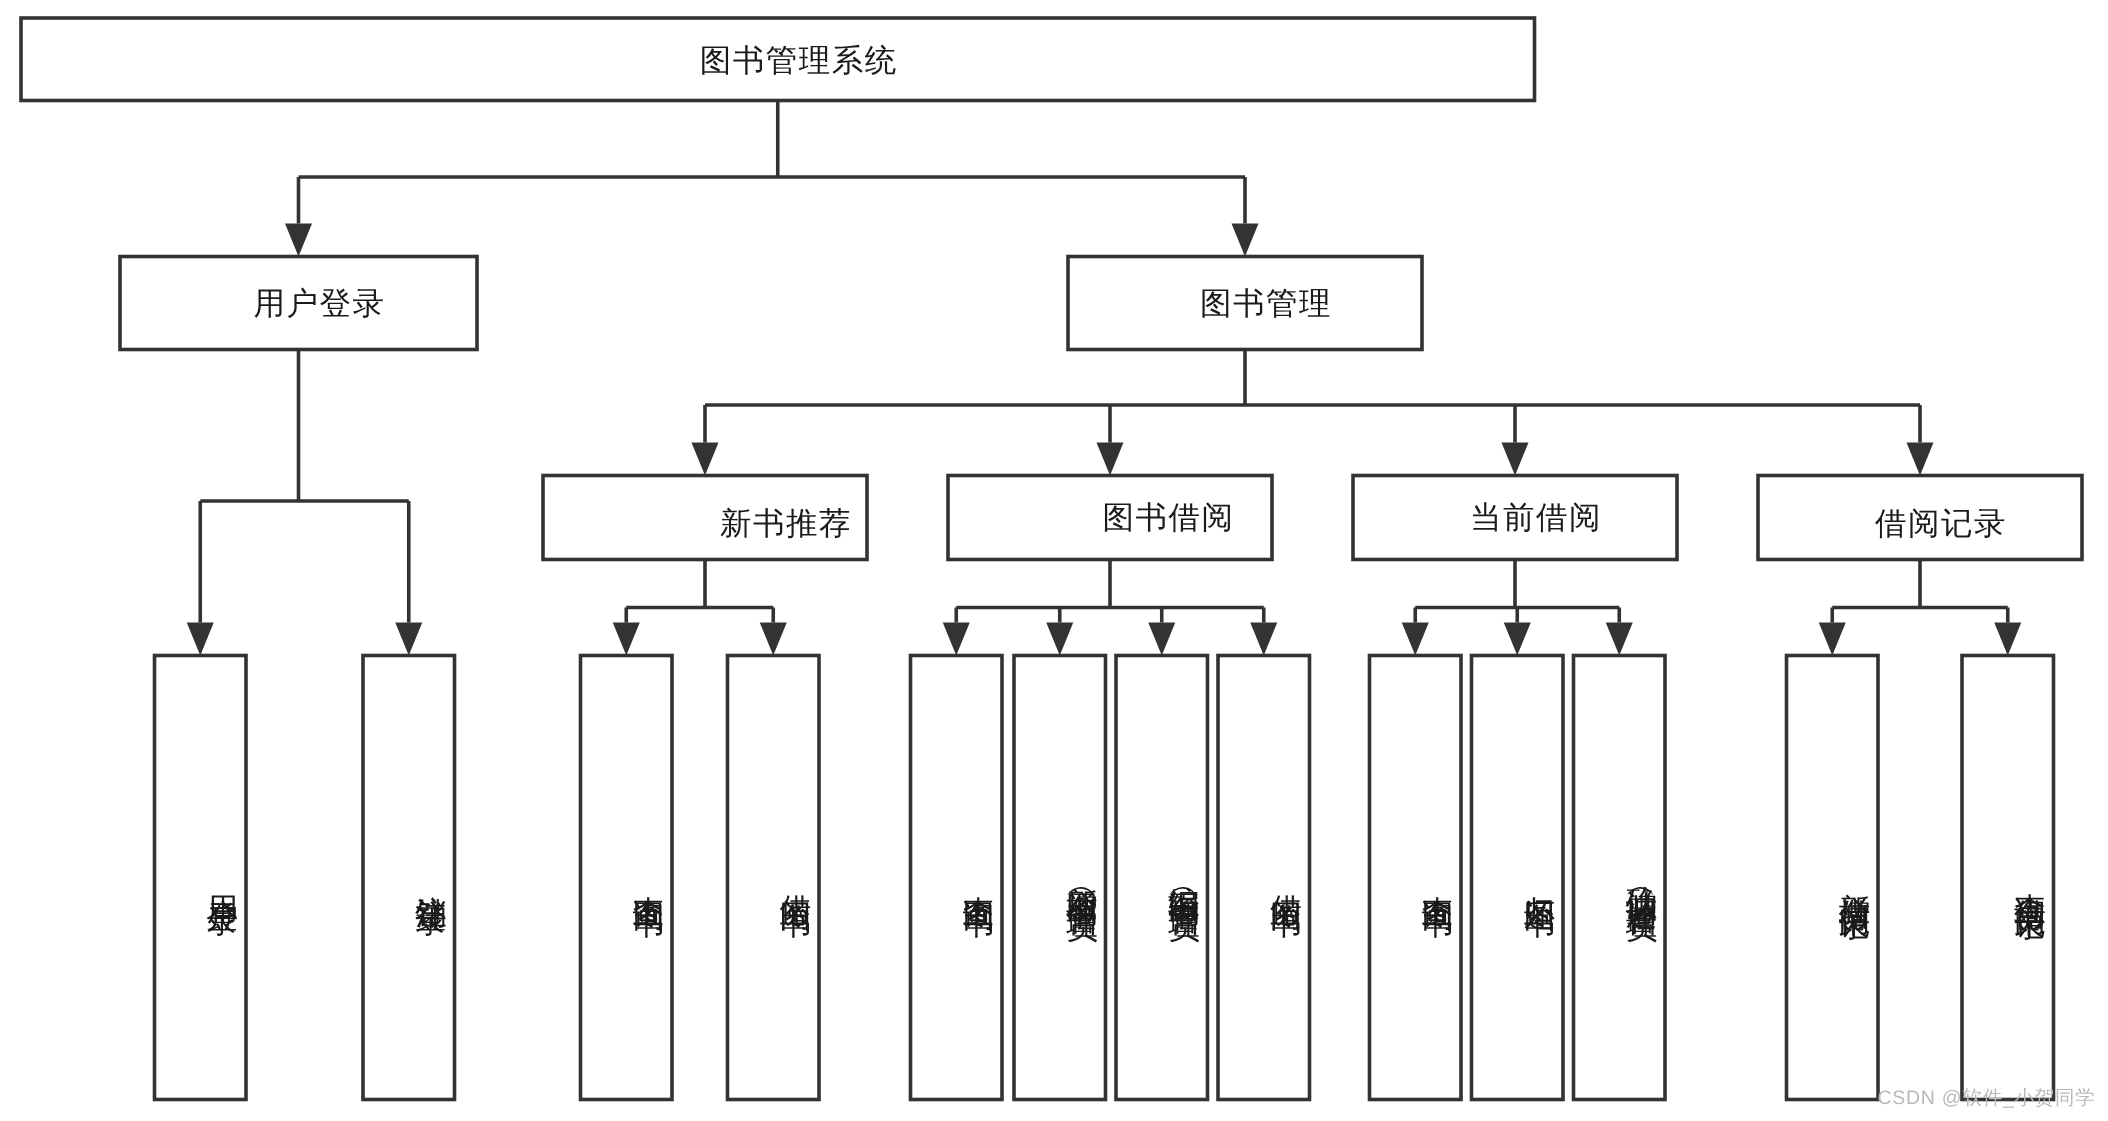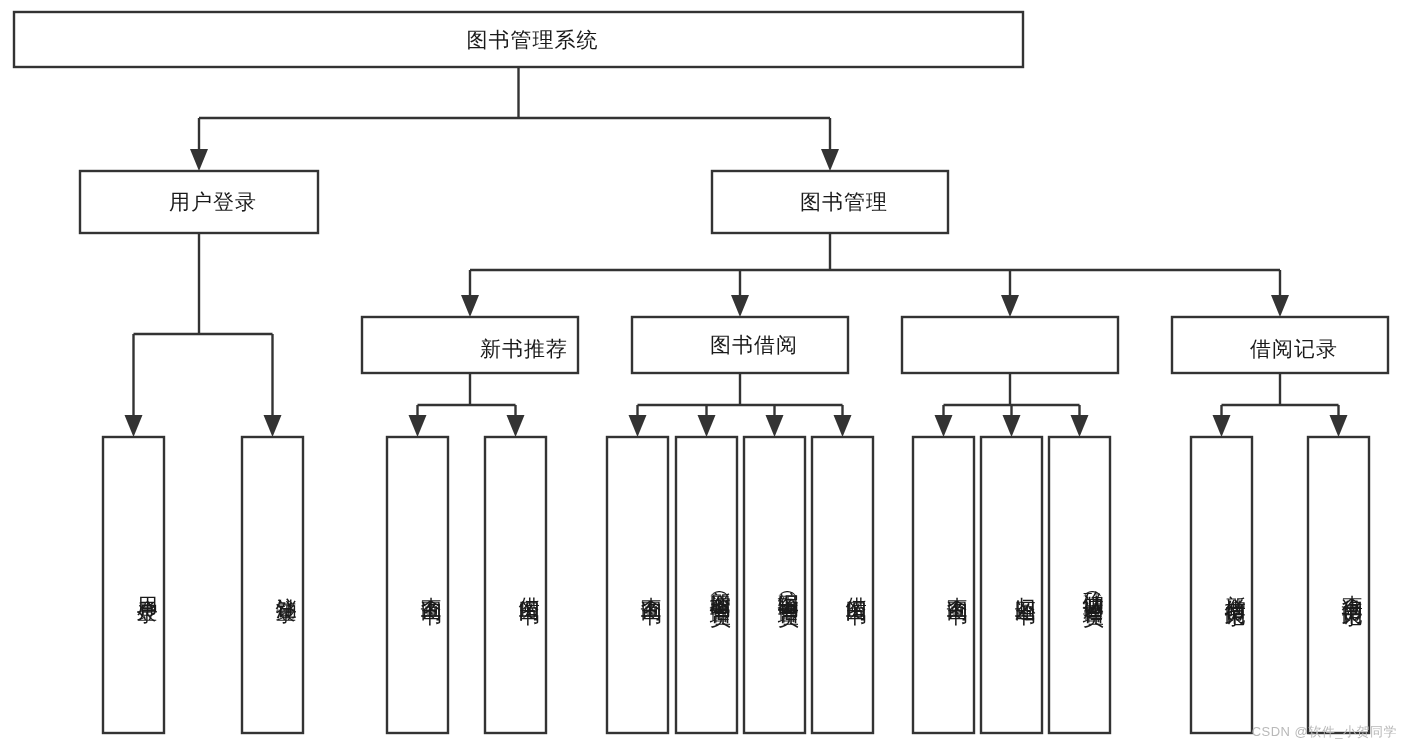--- a/index.html
+++ b/index.html
@@ -157,22 +157,25 @@
       </div>
       <div class="vlabel-wrap" style="position: absolute; left: 80px; top: 171px; width: 238px; height: 62px;">
         <div style="font-family: &quot;Liberation Sans&quot;, &quot;DejaVu Sans&quot;, sans-serif; font-size: 21px; color: rgb(26, 26, 26); letter-spacing: 1px; white-space: nowrap;">用户登录</div>
       </div>
       <div class="vlabel-wrap" style="position: absolute; left: 712px; top: 171px; width: 236px; height: 62px; text-align: center;">
         <div style="font-family: &quot;Liberation Sans&quot;, &quot;DejaVu Sans&quot;, sans-serif; font-size: 21px; color: rgb(26, 26, 26); letter-spacing: 1px; white-space: nowrap;">图书管理</div>
       </div>
       <div class="vlabel-wrap" style="position: absolute; left: 362px; top: 317px; width: 216px; height: 64px; margin-left: 40px;">
         <div style="font-family: &quot;Liberation Sans&quot;, &quot;DejaVu Sans&quot;, sans-serif; font-size: 21px; color: rgb(26, 26, 26); letter-spacing: 1px; white-space: nowrap;">新书推荐</div>
       </div>
-      <div class="vlabel-wrap" style="position: absolute; left: 632px; top: 317px; width: 216px; height: 56px;">
+      <div class="vlabel-wrap" style="position: absolute; left: 657px; top: 317px; width: 216px; height: 56px;">
         <div style="font-family: &quot;Liberation Sans&quot;, &quot;DejaVu Sans&quot;, sans-serif; font-size: 21px; color: rgb(26, 26, 26); letter-spacing: 1px; white-space: nowrap;">图书借阅</div>
+      </div>
+      <div class="vlabel-wrap" style="position: absolute; left: 902px; top: 317px; width: 216px; height: 56px;">
+        <div style="font-family: &quot;Liberation Sans&quot;, &quot;DejaVu Sans&quot;, sans-serif; font-size: 21px; color: rgb(26, 26, 26); letter-spacing: 1px; white-space: nowrap;">当前借阅</div>
       </div>
       <div class="vlabel-wrap" style="position: absolute; left: 1172px; top: 317px; width: 216px; height: 64px;">
         <div style="font-family: &quot;Liberation Sans&quot;, &quot;DejaVu Sans&quot;, sans-serif; font-size: 21px; color: rgb(26, 26, 26); letter-spacing: 1px; white-space: nowrap;">借阅记录</div>
       </div>
       <div class="vlabel-wrap" style="position: absolute; left: 103px; top: 437px; width: 61px; height: 296px;">
         <div class="vlabel-text">用户登录</div>
       </div>
       <div class="vlabel-wrap" style="position: absolute; left: 242px; top: 437px; width: 61px; height: 296px;">
         <div class="vlabel-text">注销登录</div>
       </div>

